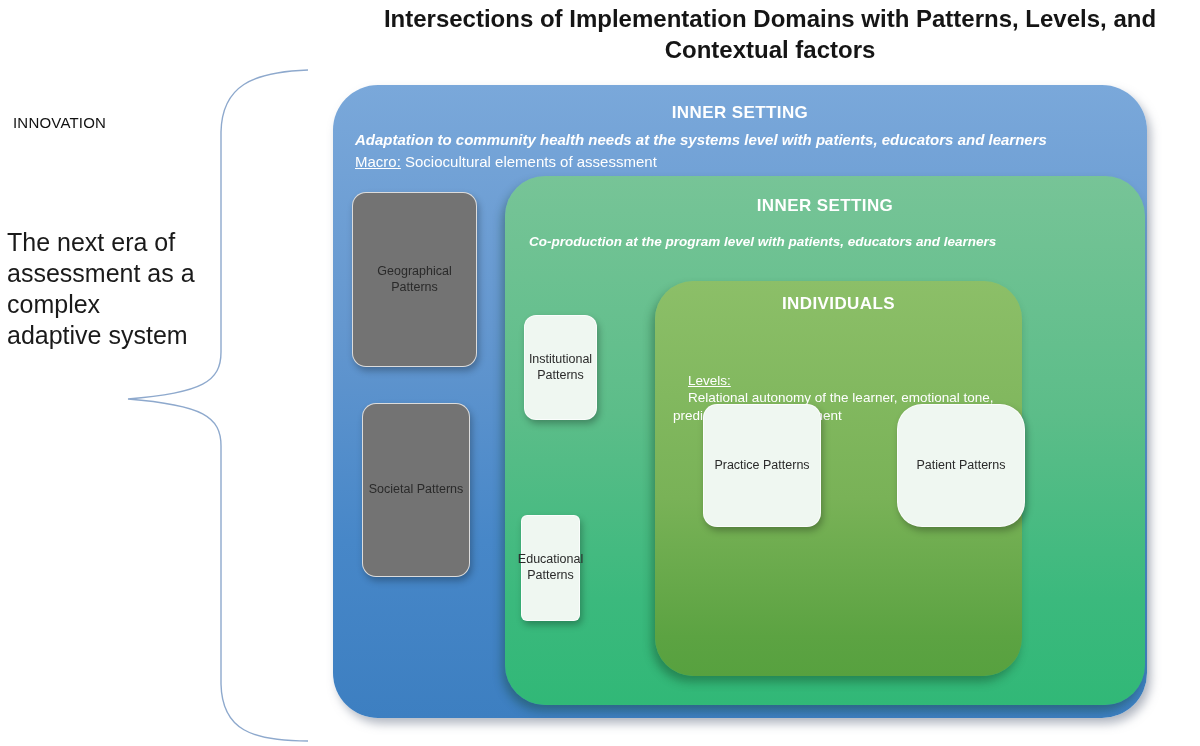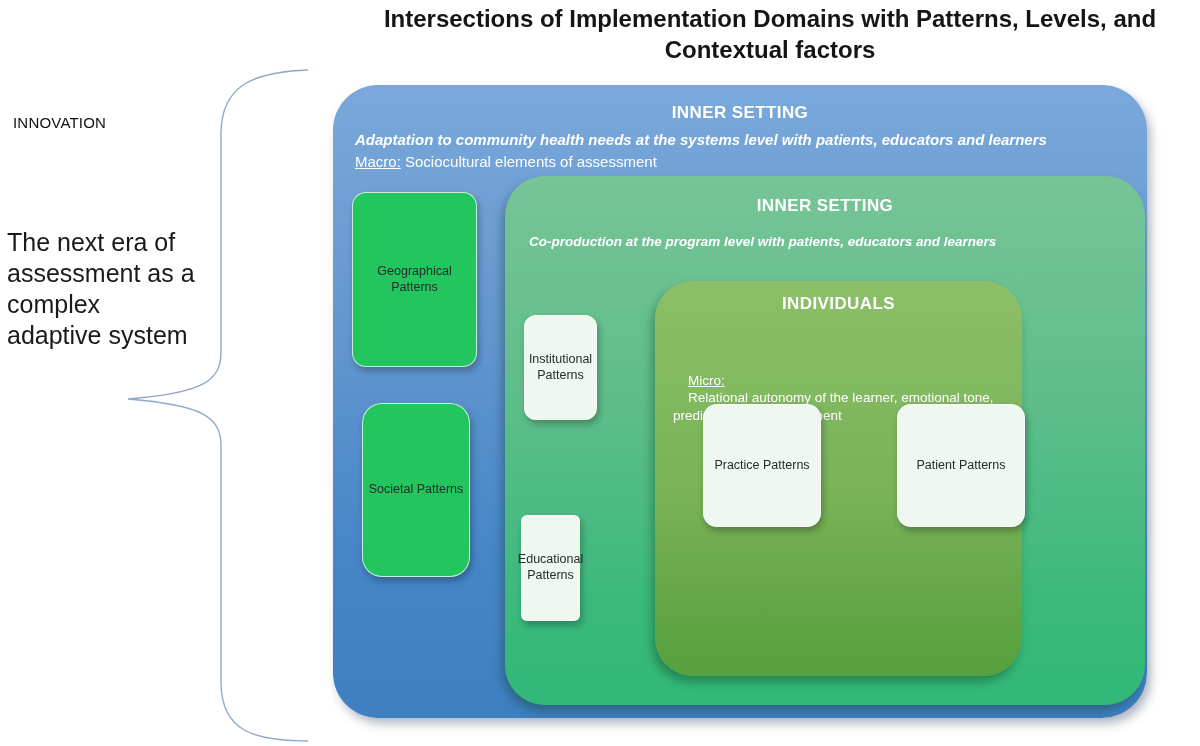--- a/index.html
+++ b/index.html
@@ -67,28 +67,28 @@
   .ind-level{left:18px;top:73px;width:385px;font-size:13.5px;color:#fff;line-height:1.3;white-space:pre-wrap;}
 
   .lvl-label{text-decoration:underline;}
 
   
   .pattern-box{
     display:flex;align-items:center;justify-content:center;text-align:center;
     font-size:12.5px;color:#2a2a2a;line-height:1.25;padding:4px;box-sizing:border-box;
     box-shadow:2px 4px 7px rgba(0,0,0,.28);border:1px solid rgba(255,255,255,.75);
   }
-  .on-blue{background:#22c55e;}
+  .on-blue{background:#737373;}
   .on-green{background:#eff7f1;}
   .box-geographical{left:352px;top:192px;width:125px;height:175px;border-radius:14px;}
-  .box-societal{left:362px;top:403px;width:108px;height:174px;border-radius:20px;}
+  .box-societal{left:362px;top:403px;width:108px;height:174px;border-radius:14px;}
   .box-institutional{left:524px;top:315px;width:73px;height:105px;border-radius:12px;}
   .box-educational{left:521px;top:515px;width:59px;height:106px;border-radius:6px;}
   .box-practice{left:703px;top:404px;width:118px;height:123px;border-radius:14px;text-align:right;}
-  .box-patient{left:897px;top:404px;width:128px;height:123px;border-radius:14px;}
+  .box-patient{left:897px;top:404px;width:128px;height:123px;border-radius:25px;}
 </style>
 </head>
 <body>
 
 <div class="abs fig-title">
   <div>Intersections of Implementation Domains with Patterns, Levels, and</div>
   <div>Contextual factors</div>
 </div>
 
 <div class="abs innovation-label">INNOVATION</div>
@@ -108,21 +108,21 @@
 </div>
 
 <div class="abs inner-box">
   <div class="abs setting-heading inner-heading">INNER SETTING</div>
   <div class="abs inner-subtitle">Co-production at the program level with patients, educators and learners</div>
 </div>
 
 <div class="abs individuals-box">
   <div class="abs setting-heading ind-heading">INDIVIDUALS</div>
   <div class="abs ind-level">
-    <span class="lvl-label">Micro:</span>
+    <span class="lvl-label">Levels:</span>
     <span>Relational autonomy of the learner, emotional tone, predictability  in assessment</span>
   </div>
 </div>
 
 <div class="abs pattern-box on-blue box-geographical">
   <span>Geographical Patterns</span>
 </div>
 <div class="abs pattern-box on-blue box-societal">
   <span>Societal Patterns</span>
 </div>

